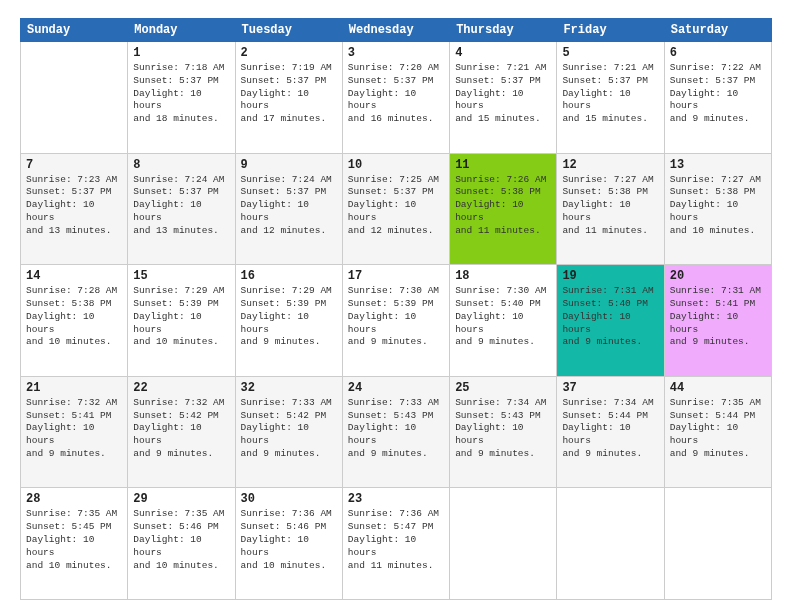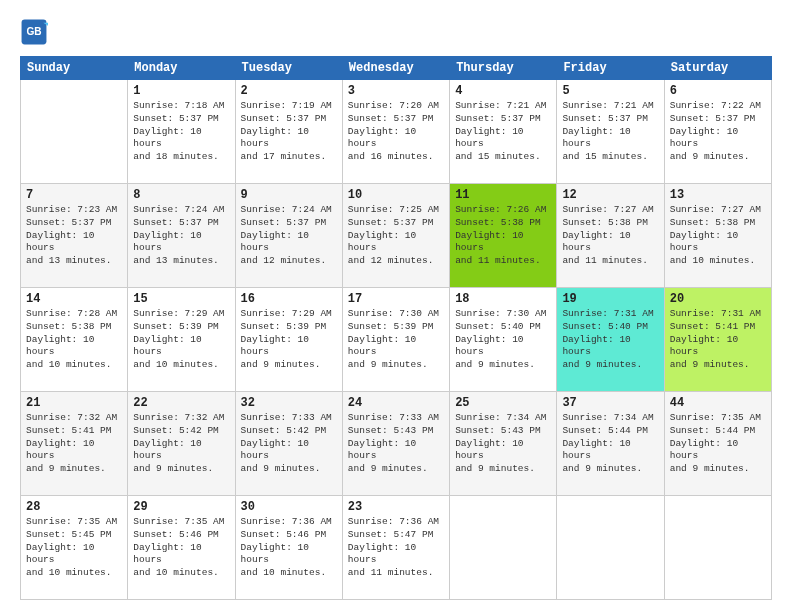--- a/index.html
+++ b/index.html
@@ -89,37 +89,20 @@
       margin-bottom: 2px;
     }
     .empty-cell {
       background: #fff !important;
     }
   </style>
 </head>
 <body>
 
 <div class="page">
-  <div class="header">
-    <div class="logo">
-      <svg class="logo-icon" viewBox="0 0 36 36">
-        <rect x="2" y="2" width="32" height="32" rx="4" fill="#2a6bb5"></rect>
-        <text x="18" y="22" text-anchor="middle" fill="white" font-size="13" font-weight="bold" font-family="Arial">GB</text>
-        <polygon points="30,6 36,10 36,6" fill="#4fc3f7"></polygon>
-      </svg>
-      <div class="logo-text">
-        <span></span><br>
-        <span style="color:#2a6bb5;"></span>
-      </div>
-    </div>
-    <div class="title-block">
-      <div class="month-title"></div>
-      <div class="location"></div>
-    </div>
-  </div>
 
   <table class="calendar">
     <thead>
       <tr>
       <th>Sunday</th>
           <th>Monday</th>
           <th>Tuesday</th>
           <th>Wednesday</th>
           <th>Thursday</th>
           <th>Friday</th>
@@ -252,28 +235,28 @@
             <span style="display: block; line-height: 1.35;">Daylight: 10 hours</span>
             <span style="display: block; line-height: 1.35;">and 9 minutes.</span>
           </td>
           <td style="background: rgb(255, 255, 255);">
             <span class="day-number">18</span>
             <span style="display: block; line-height: 1.35;">Sunrise: 7:30 AM</span>
             <span style="display: block; line-height: 1.35;">Sunset: 5:40 PM</span>
             <span style="display: block; line-height: 1.35;">Daylight: 10 hours</span>
             <span style="display: block; line-height: 1.35;">and 9 minutes.</span>
           </td>
-          <td style="background: #5eead4;">
+          <td style="background: #14b8a6;">
             <span class="day-number">19</span>
             <span style="display: block; line-height: 1.35;">Sunrise: 7:31 AM</span>
             <span style="display: block; line-height: 1.35;">Sunset: 5:40 PM</span>
             <span style="display: block; line-height: 1.35;">Daylight: 10 hours</span>
             <span style="display: block; line-height: 1.35;">and 9 minutes.</span>
           </td>
-          <td style="background: #bef264;">
+          <td style="background: #f0abfc;">
             <span class="day-number">20</span>
             <span style="display: block; line-height: 1.35;">Sunrise: 7:31 AM</span>
             <span style="display: block; line-height: 1.35;">Sunset: 5:41 PM</span>
             <span style="display: block; line-height: 1.35;">Daylight: 10 hours</span>
             <span style="display: block; line-height: 1.35;">and 9 minutes.</span>
           </td>
         </tr>
         <tr>
           <td style="background: rgb(245, 245, 245);">
             <span class="day-number">21</span>

